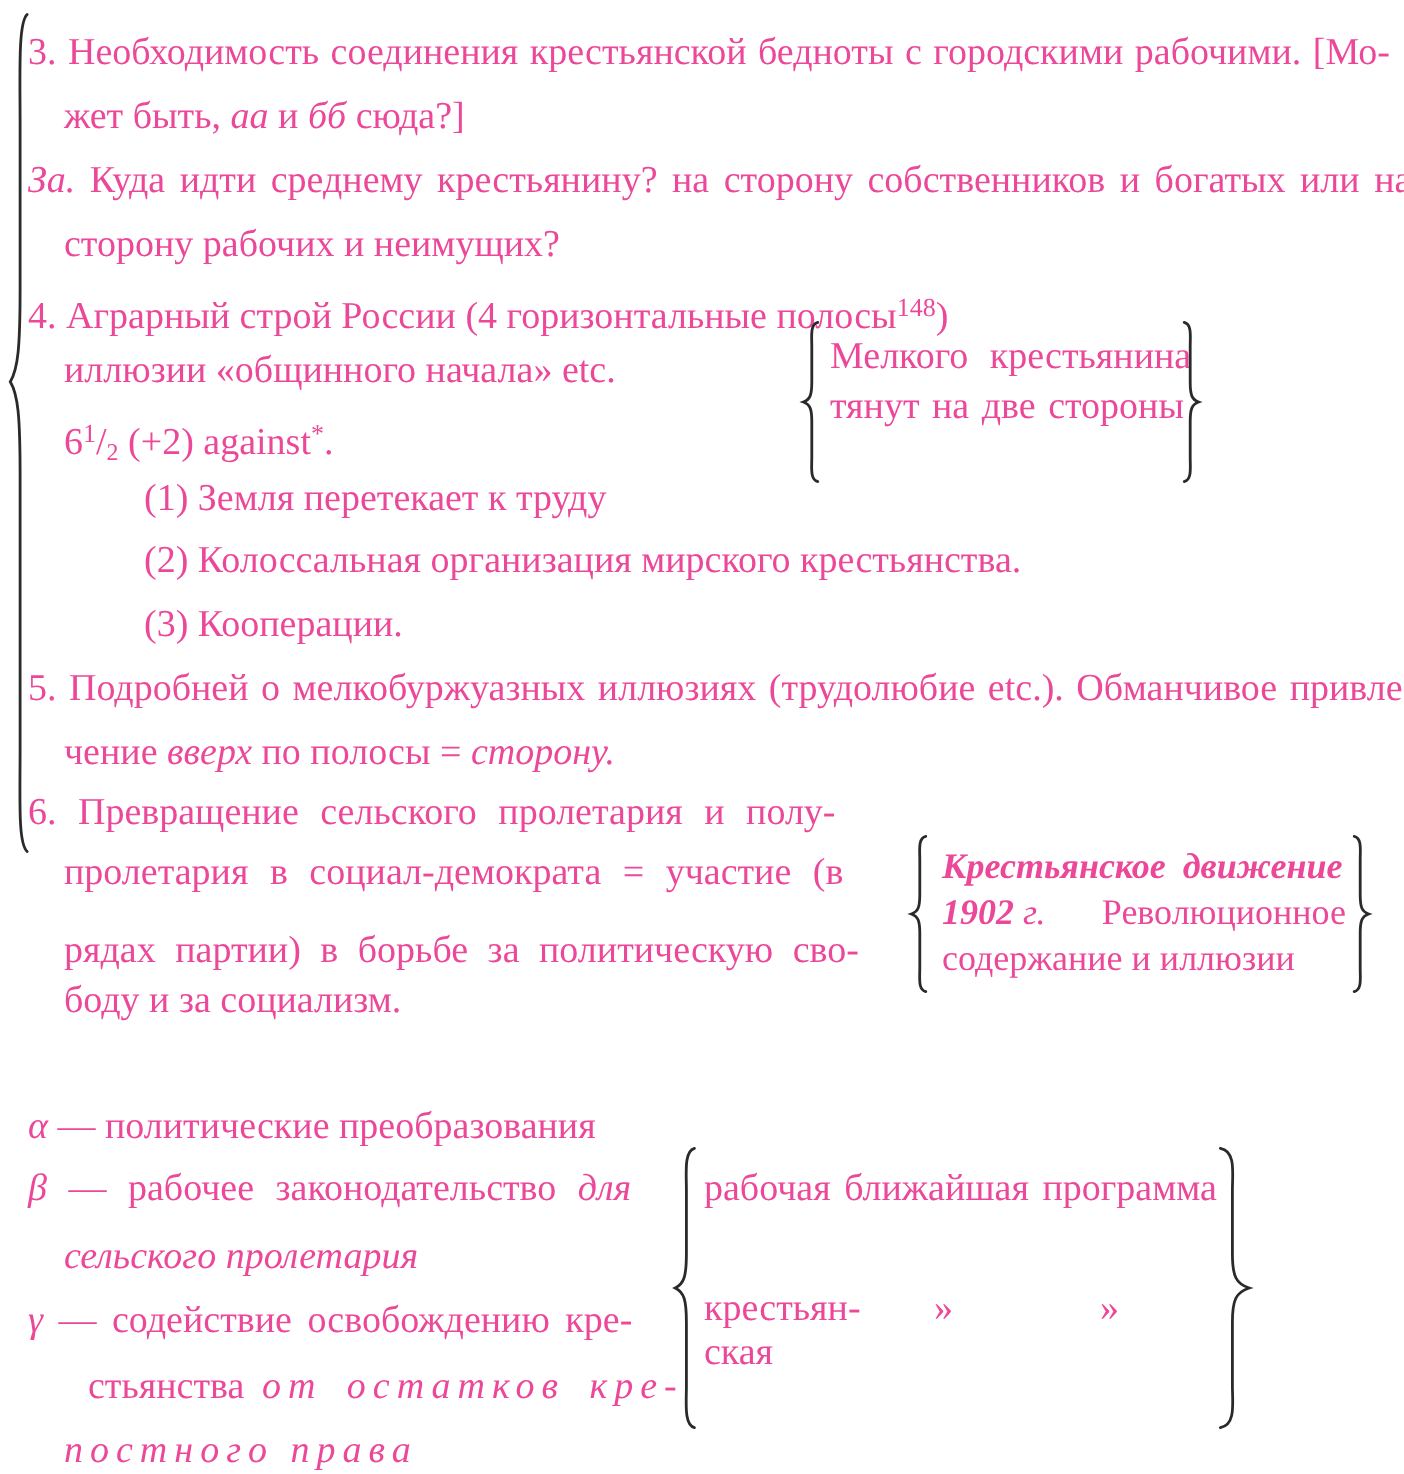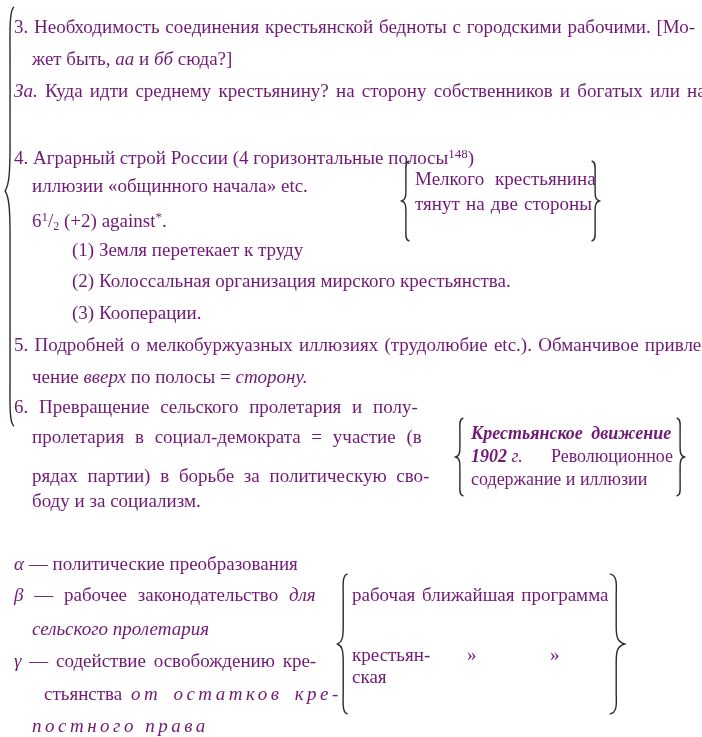--- a/index.html
+++ b/index.html
@@ -1,19 +1,19 @@
 <!DOCTYPE html>
 <html><head>
 <meta charset="utf-8">
 <style>
   html,body{margin:0;padding:0;background:#fff;}
   .page{
     position:relative;width:702px;height:737px;background:#ffffff;
     font-family:"Liberation Serif","DejaVu Serif",serif;
-    font-size:19px;color:#701a75;overflow:hidden;
+    font-size:19px;color:#ec4899;overflow:hidden;
   }
   .ln{position:absolute;line-height:26px;white-space:nowrap;}
   .run-i{font-style:italic;}
   .run-bi{font-style:italic;font-weight:700;}
   .run-sup{font-size:13px;vertical-align:6px;}
   .run-sub{font-size:12px;vertical-align:-3px;}
   .run-sp{letter-spacing:3.5px;}
   .brace{position:absolute;}
   .brace svg{display:block;width:100%;height:100%;}
   .notetext{position:absolute;white-space:nowrap;}
@@ -26,20 +26,21 @@
 
   <div class="brace" style="left:2px;top:3px;width:14px;height:427px;">
     <svg viewBox="0 0 20 100" preserveAspectRatio="none">
       <path d="M 16.5 1 C 10 2 11.5 8 11.5 14 L 11.5 33 C 11.5 40 10 42.5 4.5 44 C 10 45.5 11.5 48 11.5 55 L 11.5 87 C 11.5 93 10 98 16.5 99" fill="none" stroke="#2a2a2a" stroke-width="1.4" stroke-linecap="round" vector-effect="non-scaling-stroke"></path>
     </svg>
   </div>
 
   <div class="ln" style="left:14px;top:14px;word-spacing:1px;"><span>3. Необходимость соединения крестьянской бедноты с городскими рабочими. [Мо-</span></div>
   <div class="ln" style="left:32px;top:46px;"><span>жет быть, </span><span class="run-i">аа</span><span> и </span><span class="run-i">бб</span><span> сюда?]</span></div>
   <div class="ln" style="left:14px;top:78px;word-spacing:2.5px;"><span class="run-i">За.</span><span> Куда идти среднему крестьянину? на сторону собственников и богатых или на</span></div>
+  <div class="ln" style="left:32px;top:110px;"><span>сторону рабочих и неимущих?</span></div>
   <div class="ln" style="left:14px;top:141px;"><span>4. Аграрный строй России (4 горизонтальные полосы</span><span class="run-sup">148</span><span>)</span></div>
   <div class="ln" style="left:32px;top:173px;"><span>иллюзии «общинного начала» etc.</span></div>
   <div class="ln" style="left:32px;top:204px;"><span>6</span><span class="run-sup">1</span><span>/</span><span class="run-sub">2</span><span> (+2) against</span><span class="run-sup">*</span><span>.</span></div>
   <div class="ln" style="left:72px;top:237px;"><span>(1) Земля перетекает к труду</span></div>
   <div class="ln" style="left:72px;top:268px;"><span>(2) Колоссальная организация мирского крестьянства.</span></div>
   <div class="ln" style="left:72px;top:300px;"><span>(3) Кооперации.</span></div>
   <div class="ln" style="left:14px;top:332px;word-spacing:1.5px;"><span>5. Подробней о мелкобуржуазных иллюзиях (трудолюбие etc.). Обманчивое привле-</span></div>
   <div class="ln" style="left:32px;top:364px;"><span>чение </span><span class="run-i">вверх</span><span> по полосы = </span><span class="run-i">сторону.</span></div>
   <div class="ln" style="left:14px;top:394px;word-spacing:6px;"><span>6. Превращение сельского пролетария и полу-</span></div>
   <div class="ln" style="left:32px;top:424px;word-spacing:6px;"><span>пролетария в социал-демократа = участие (в</span></div>

